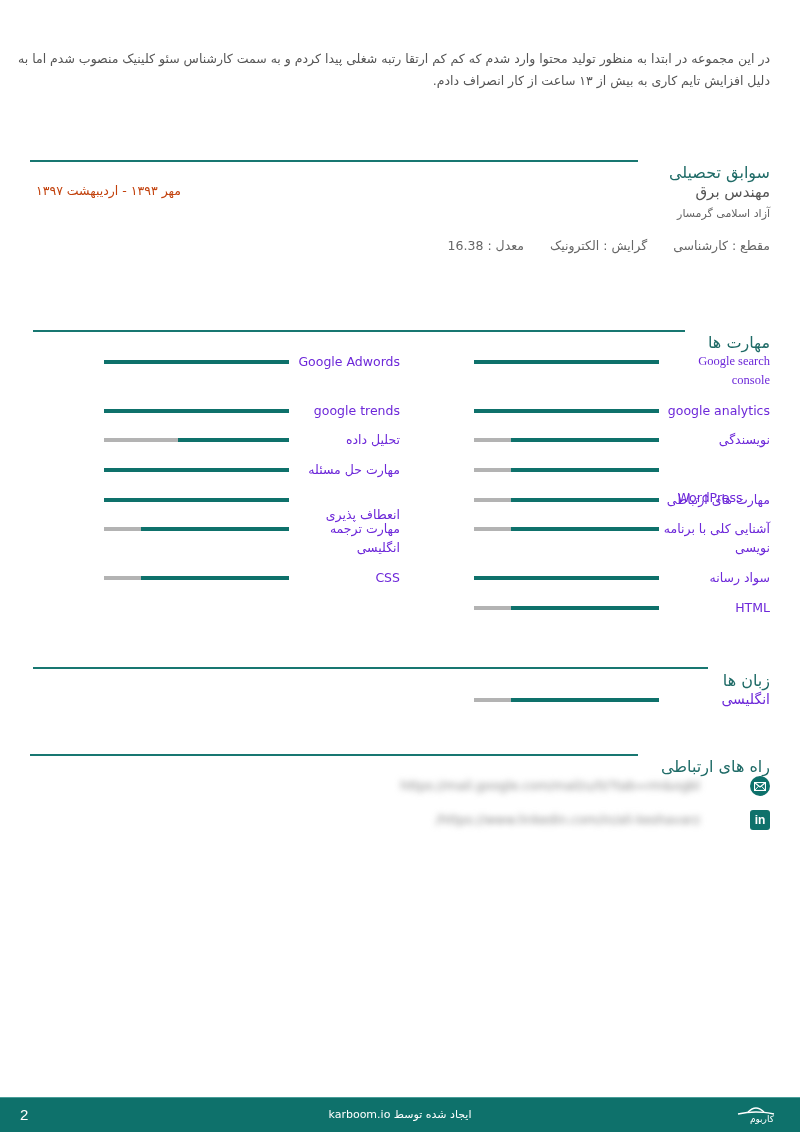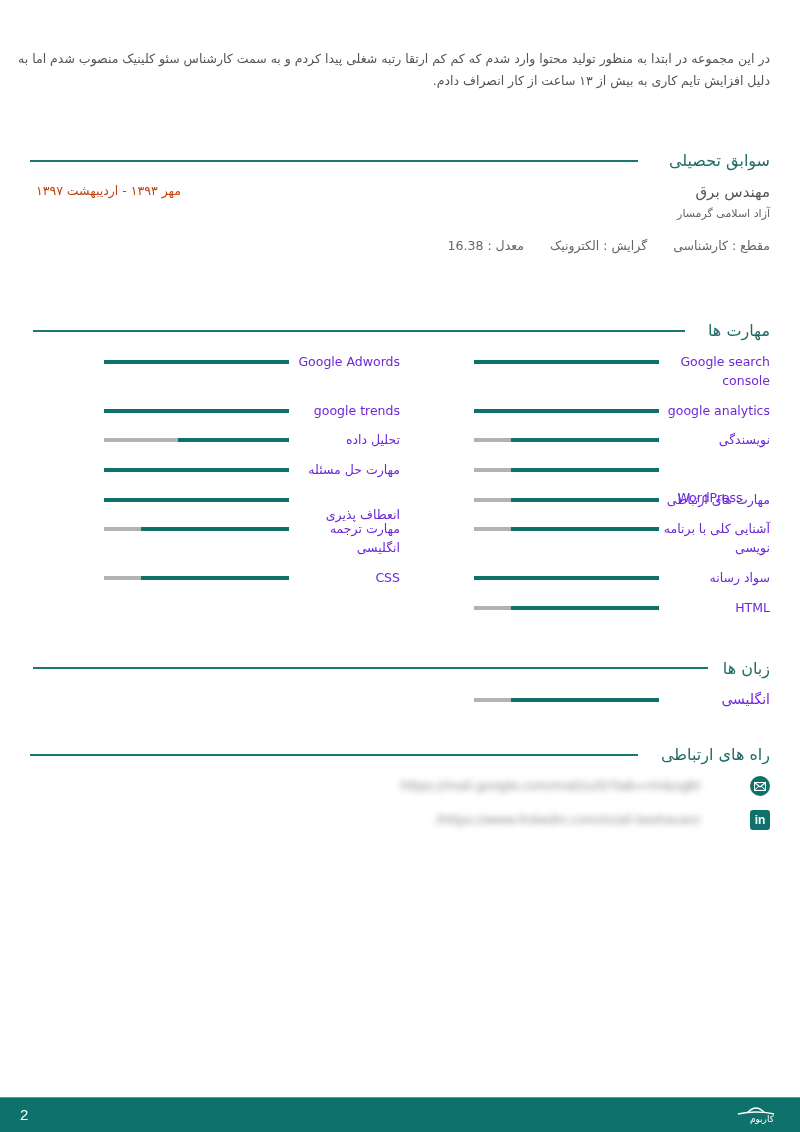--- a/index.html
+++ b/index.html
@@ -10,21 +10,21 @@
   .rtl { direction: rtl; }
 
   
   .intro {
     position: absolute; top: 48px; right: 30px; width: 760px;
     font-size: 12.5px; line-height: 22px; color: #555; text-align: right; direction: rtl;
   }
 
   
   .sec-title {
-    position: absolute; font-size: 16px; color: #1f6b67; direction: rtl; white-space: nowrap;
+    position: absolute; font-size: 16px; color: #1f6b67; direction: rtl; white-space: nowrap; margin-top: 12px;
   }
   .sec-line { position: absolute; height: 2px; background: #187771; }
 
   
   .edu-degree { position: absolute; right: 30px; top: 183px; font-size: 15px; color: #555; direction: rtl; }
   .edu-uni { position: absolute; right: 30px; top: 207px; font-size: 11px; color: #666; direction: rtl; }
   .edu-date { position: absolute; left: 36px; top: 183px; font-size: 12.5px; color: #c2410c; direction: rtl; }
   .edu-meta { position: absolute; right: 30px; top: 238px; font-size: 12.5px; color: #666; direction: rtl; display: flex; gap: 26px; }
   .skill-label {
     position: absolute; font-size: 12.5px; line-height: 19px; color: #6d28d9;
@@ -72,21 +72,21 @@
     <span>گرایش : الکترونیک</span>
     <span>معدل : 16.38</span>
   </div>
 </div>
 
 <div>
   <div class="sec-title" style="right:30px; top:321px;">مهارت ها</div>
   <div class="sec-line" style="left:33px; width:652px; top:330px;"></div>
 
   <div>
-    <div class="skill-label" style="right:30px; top:352px; width:110px;">Google search console</div>
+    <div class="skill-label" style="right:30px; top:352px; width:110px;font-family:Liberation Serif, serif;">Google search console</div>
     <div class="bar" style="left:474px; width:185px; top:360px;">
         <div class="bar-fill" style="width:100%;"></div>
       </div>
 
     <div class="skill-label" style="right:30px; top:401px; width:160px;">google analytics</div>
     <div class="bar" style="left:474px; width:185px; top:409px;">
         <div class="bar-fill" style="width:100%;"></div>
       </div>
 
     <div class="skill-label" style="right:30px; top:430px; width:120px;">نویسندگی</div>
@@ -179,20 +179,21 @@
     </svg>
   </div>
   <div class="contact-text" style="right:100px; top:778px;">https://mail.google.com/mail/u/0/?tab=rm&amp;ogbl</div>
 
   <div class="icon-linkedin">in</div>
   <div class="contact-text" style="right:100px; top:812px;">/https://www.linkedin.com/in/ali-keshavarz</div>
 </div>
 
 <div class="footer">
   <div class="footer-page">2</div>
+  <div class="footer-credit rtl">ایجاد شده توسط  karboom.io</div>
   <div class="footer-logo">
     <svg width="44" height="24" viewBox="0 0 44 24">
       <path d="M14 9 Q22 1 30 9" fill="none" stroke="#fff" stroke-width="1.3"></path>
       <path d="M4 11 Q22 7 40 11" fill="none" stroke="#fff" stroke-width="1.3"></path>
     </svg>
     <span style="position:absolute; right:4px; top:11px; font-size:9px; color:#fff; direction:rtl;">کاربوم</span>
   </div>
 </div>
 
 </body></html>

